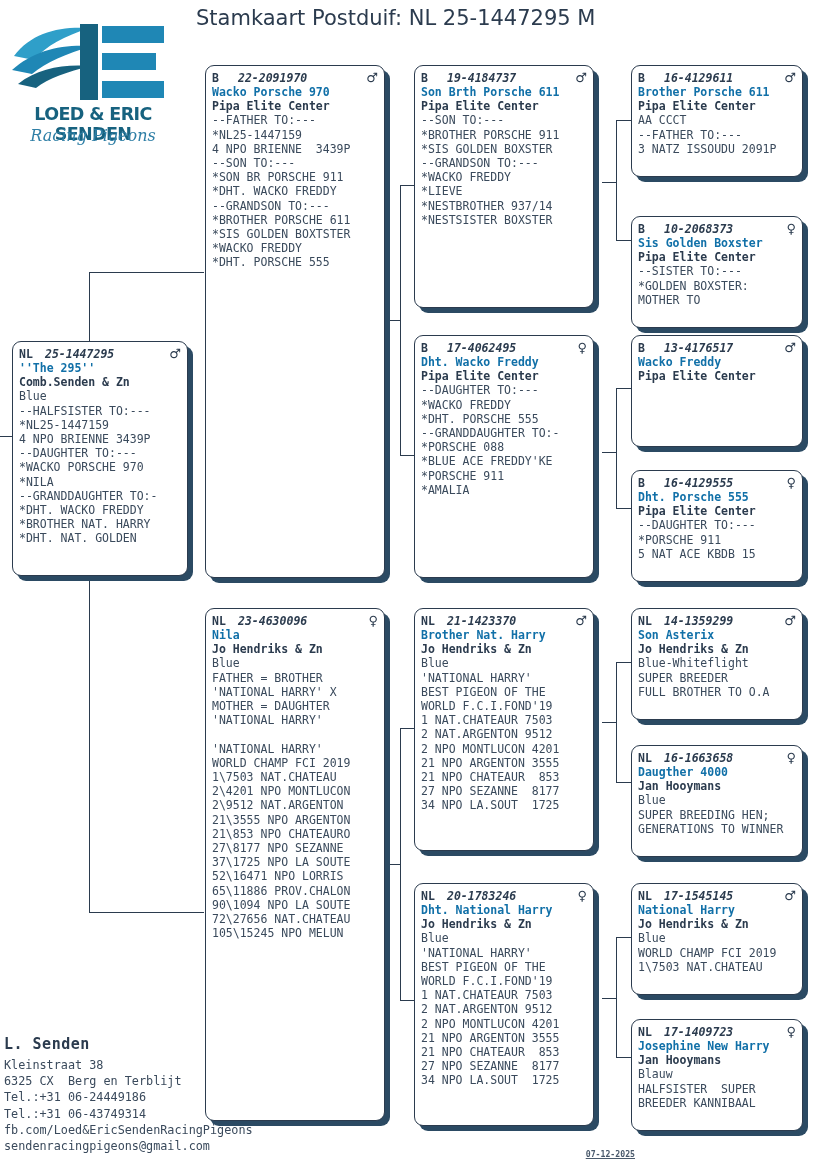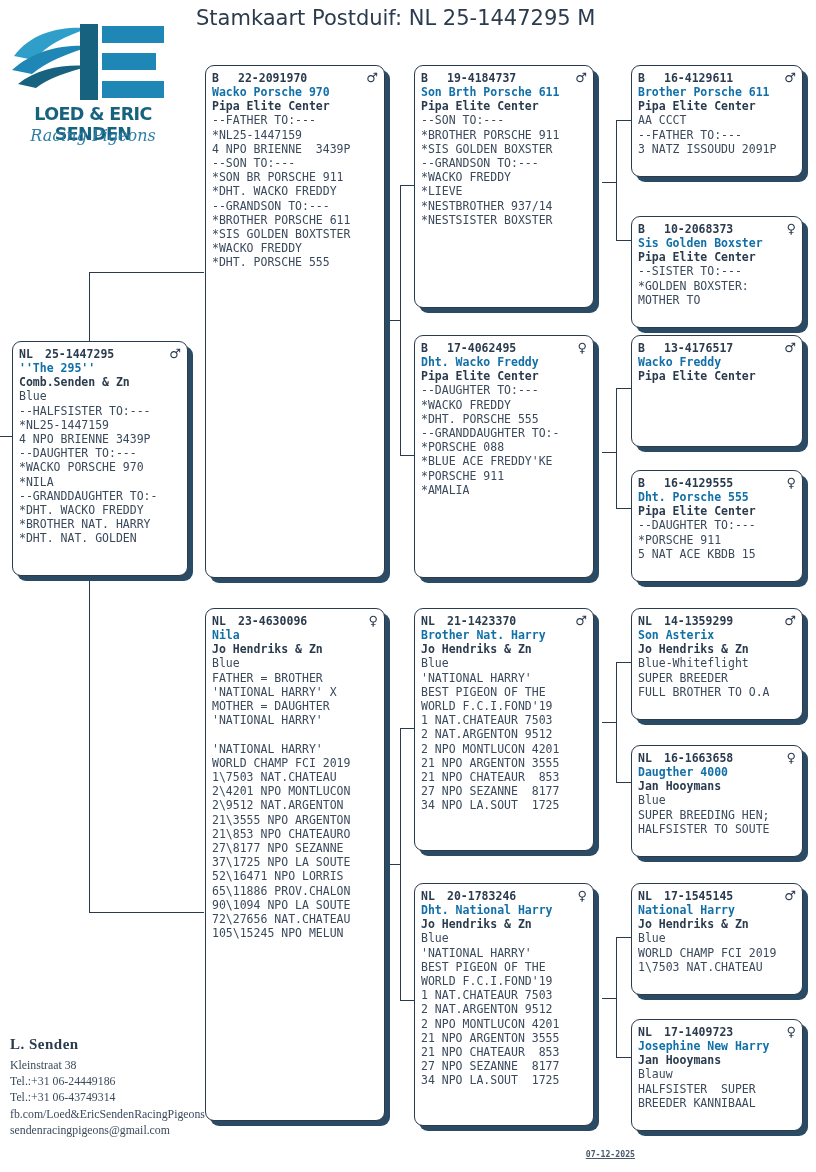--- a/index.html
+++ b/index.html
@@ -54,21 +54,21 @@
     border-radius:9px;
     z-index:2;
   }
   .box .pad{padding:5px 6px 3px 6px;}
   .hdr{
     display:flex;align-items:flex-start;
     font-weight:bold;font-size:11.5px;line-height:14px;
     white-space:pre;
   }
   .hdr .country{width:26px;}
-  .hdr .ring{flex:1;}
+  .hdr .ring{flex:1;font-style:italic;}
   .sex{
     font-family:"DejaVu Sans","Liberation Sans",sans-serif;
     font-size:13px;line-height:13px;font-weight:normal;color:#2b3b4e;
     padding-left:4px;
   }
   .nm{
     color:#1170a8;font-weight:bold;font-size:11.5px;line-height:14.2px;
     white-space:pre;
   }
   .ow{
@@ -79,21 +79,21 @@
     color:#3a4a5c;font-size:11.5px;line-height:14.2px;white-space:pre;
   }
   .ln.blank{height:14.2px;}
 
   
   .conn{position:absolute;background:#2b3b4e;z-index:1;}
   .conn.h{height:1px;}
   .conn.v{width:1px;}
 
   
-  #footer{position:absolute;left:10px;top:1034px;width:300px;font-family:Liberation Serif, serif;}
+  #footer{position:absolute;left:4px;top:1034px;width:300px;}
   #footer .fname{
     font-weight:bold;font-size:15px;line-height:20px;color:#2b3b4e;
     letter-spacing:0.5px;margin-bottom:3px;white-space:pre;
   }
   #footer .fl{font-size:11.8px;line-height:16.2px;color:#3a4a5c;white-space:pre;}
   #credit{
     position:absolute;left:566px;top:1138px;width:248px;
     font-size:8.2px;line-height:11px;color:#4a5a6c;white-space:pre;
     font-weight:bold;
   }
@@ -433,21 +433,21 @@
       <div class="hdr">
         <span class="country">NL</span>
         <span class="ring">16-1663658</span>
         <span class="sex">♀</span>
       </div>
       <div class="nm">Daugther 4000</div>
       <div class="ow">Jan Hooymans</div>
       <div class="lines">
           <div class="ln">Blue</div>
           <div class="ln">SUPER BREEDING HEN;</div>
-          <div class="ln">HALFSISTER TO SOUTE</div>
+          <div class="ln">GENERATIONS TO WINNER</div>
         </div>
     </div>
   </div>
 
   <div class="shadow" style="left:636px;top:888px;width:172px;height:112px;"></div>
   <div class="box" id="g4-6" style="left:631px;top:883px;width:172px;height:112px;">
     <div class="pad">
       <div class="hdr">
         <span class="country">NL</span>
         <span class="ring">17-1545145</span>
@@ -478,20 +478,21 @@
           <div class="ln">HALFSISTER  SUPER</div>
           <div class="ln">BREEDER KANNIBAAL</div>
         </div>
     </div>
   </div>
 
   <div id="footer">
     <div class="fname">L. Senden</div>
     <div class="flines">
         <div class="fl">Kleinstraat 38</div>
+        <div class="fl">6325 CX  Berg en Terblijt</div>
         <div class="fl">Tel.:+31 06-24449186</div>
         <div class="fl">Tel.:+31 06-43749314</div>
         <div class="fl">fb.com/Loed&amp;EricSendenRacingPigeons</div>
         <div class="fl">sendenracingpigeons@gmail.com</div>
       </div>
   </div>
 
   <div id="credit">
     <span>07-12-2025</span>
     <span style="width:16px;"></span>

